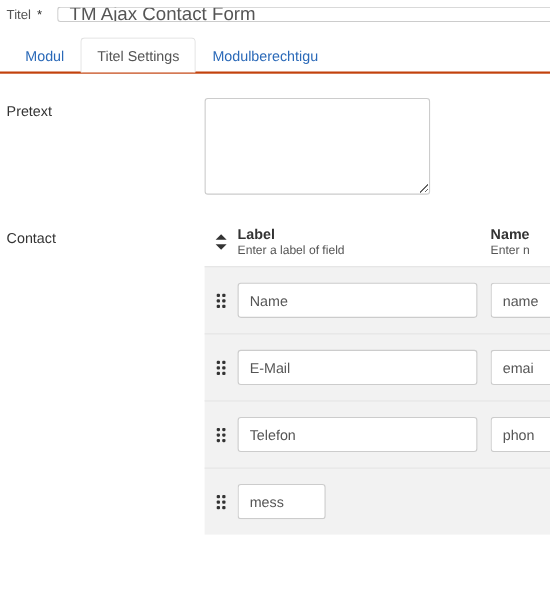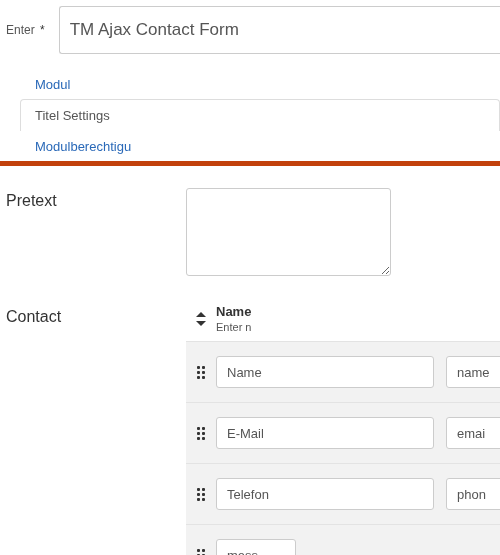--- a/index.html
+++ b/index.html
@@ -22,37 +22,36 @@
   }
   .title-label {
     font-size: 12px;
     color: #555;
     margin-right: 14px;
     white-space: nowrap;
   }
   .title-label .star { color: #333; margin-left: 2px; }
   .title-input {
     flex: 1;
-    height: 48px;
+    height: 14px;
     border: 1px solid #ccc;
     border-right: none;
     border-radius: 3px 0 0 3px;
     padding: 4px 10px;
     font-size: 17px;
     color: #555;
     background: #fff;
   }
 
   
   .tabs {
     display: flex;
-    border-bottom: 5px solid #c2410c;
-    padding-left: 20px;
+    border-bottom: 2px solid #c2410c;
+    padding-left: 8px;
     margin-top: 4px;
-    flex-direction: column;
   }
   .tab {
     padding: 8px 14px;
     font-size: 13px;
     color: #2a69b8;
     cursor: pointer;
     border: 1px solid transparent;
     border-bottom: none;
     margin-bottom: -1px;
     white-space: nowrap;
@@ -67,21 +66,21 @@
   
   .form-body { padding: 22px 0 0 6px; }
   .form-row {
     display: flex;
     align-items: flex-start;
     margin-bottom: 28px;
   }
   .form-label {
     width: 180px;
     flex-shrink: 0;
-    font-size: 16px;
+    font-size: 13px;
     color: #333;
     padding-top: 4px;
   }
   .pretext-area {
     width: 205px;
     height: 88px;
     border: 1px solid #ccc;
     border-radius: 3px;
     resize: both;
     padding: 6px;
@@ -148,21 +147,21 @@
     border-right: 5px solid transparent;
   }
   .sort-arrows::before { top: 0; border-bottom: 5px solid #333; }
   .sort-arrows::after { bottom: 0; border-top: 5px solid #333; }
 </style>
 </head>
 <body>
 
 <div class="title-row">
   <div class="title-label">
-    <span>Enter</span>
+    <span>Titel</span>
     <span class="star">*</span>
   </div>
   <input class="title-input" type="text" value="TM Ajax Contact Form" style="">
 </div>
 
 <div class="tabs">
   <div class="tab">Modul</div>
   <div class="tab active">Titel Settings</div>
   <div class="tab">Modulberechtigu</div>
 </div>
@@ -175,20 +174,24 @@
   </div>
 
   <div class="form-row">
     <div class="form-label">Contact</div>
     <div class="fields-area">
 
       <div class="fields-header">
         <div class="sort-col">
           <div class="sort-arrows"></div>
         </div>
+        <div class="label-col">
+          <div class="col-title">Label</div>
+          <div class="col-hint">Enter a label of field</div>
+        </div>
         <div class="name-col">
           <div class="col-title">Name</div>
           <div class="col-hint">Enter n</div>
         </div>
       </div>
 
       <div class="field-row">
         <div class="drag-col">
           <div class="drag-handle">
               <span></span>

